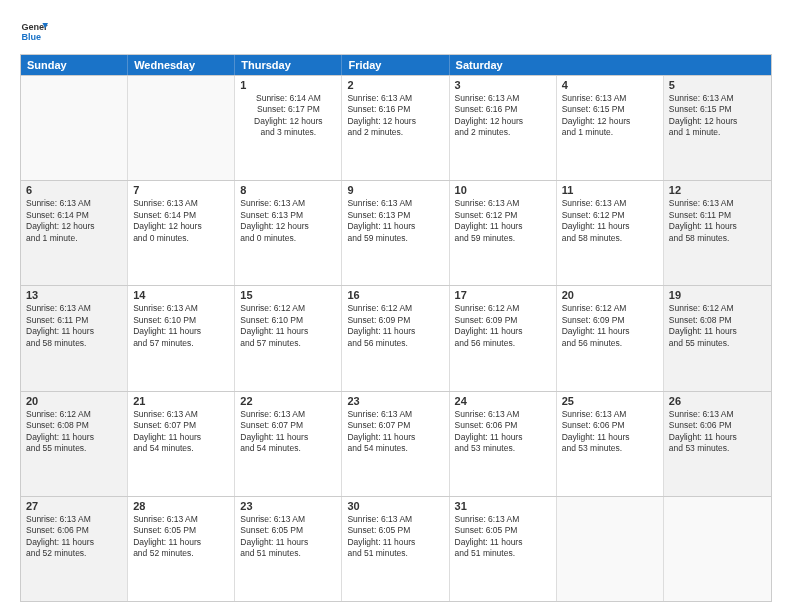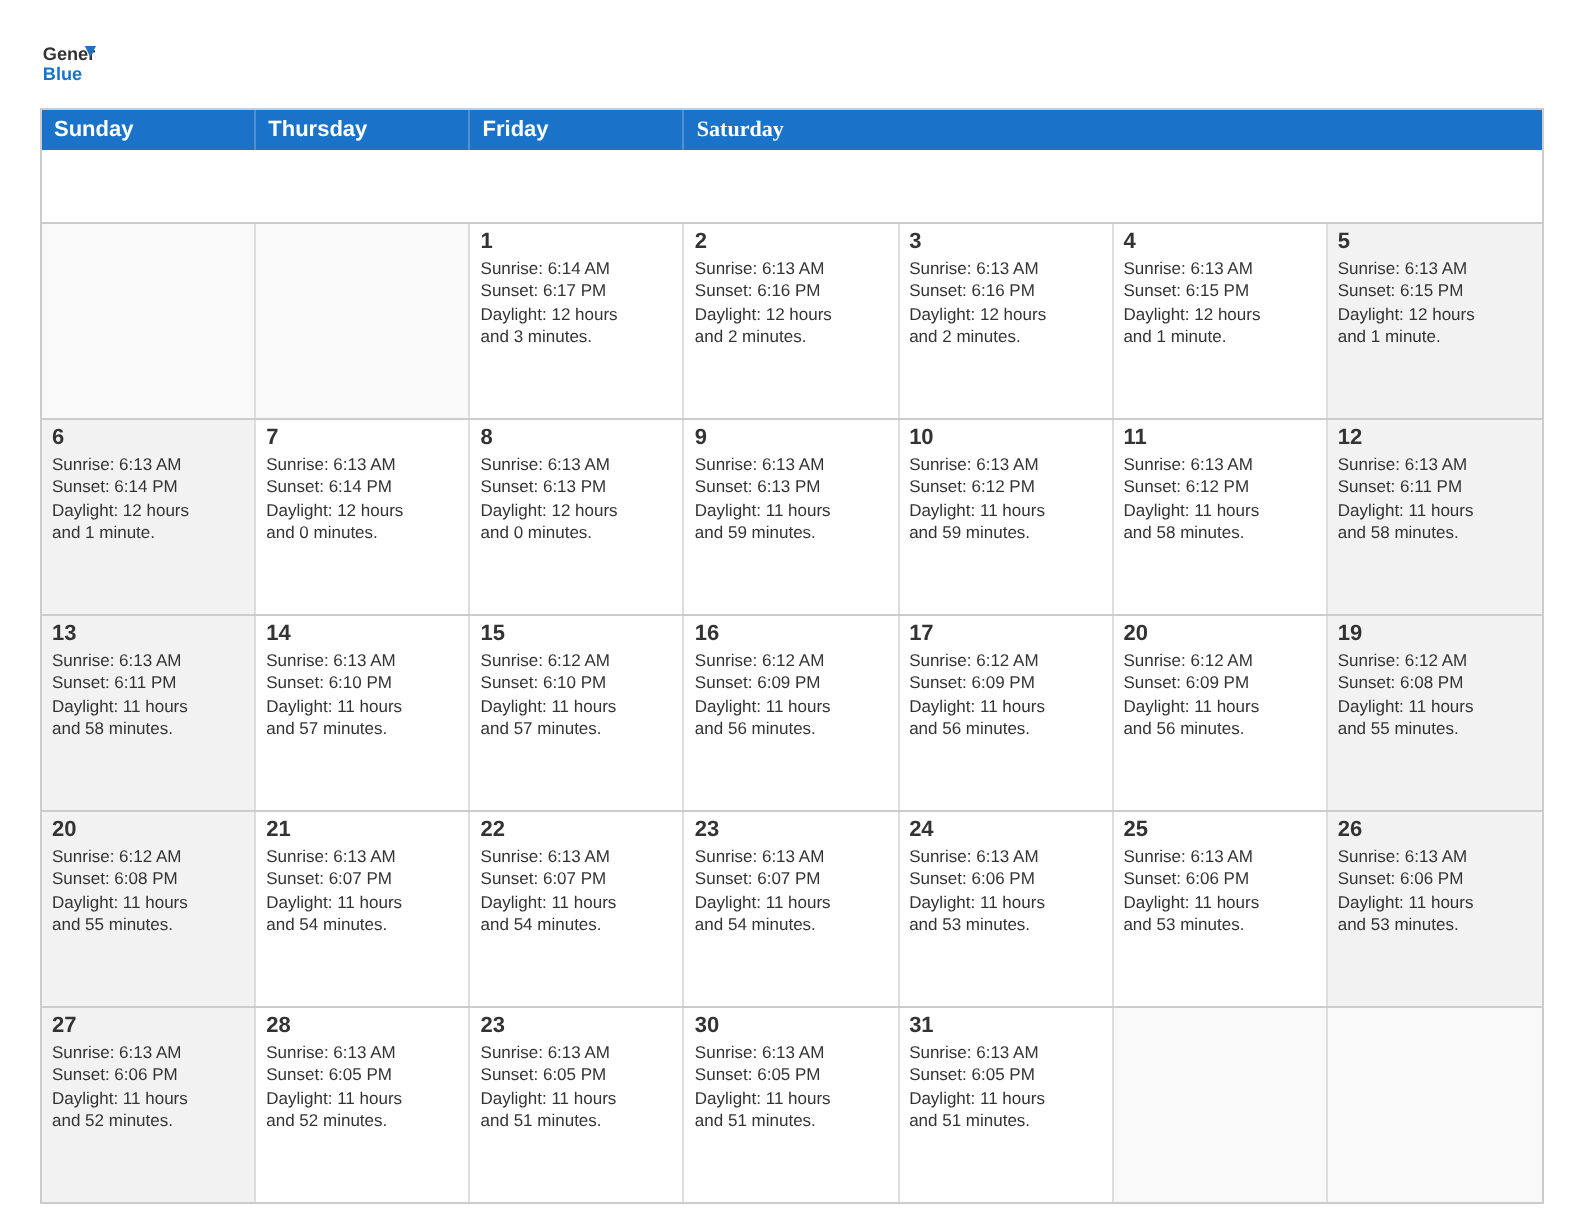--- a/index.html
+++ b/index.html
@@ -44,36 +44,35 @@
     .location {
       font-size: 15px;
       color: #555;
     }
     
     .calendar {
       flex: 1;
       display: flex;
       flex-direction: column;
       border: 1px solid #ccc;
-      gap: 36px;
     }
     .cal-header {
       display: grid;
       grid-template-columns: repeat(7, 1fr);
       background: #1a73c8;
     }
     .cal-header-cell {
       color: #fff;
       font-size: 11px;
       font-weight: bold;
       padding: 4px 6px;
       text-align: left;
       border-right: 1px solid #5090d0;
     }
-    .cal-header-cell:last-child { border-right: none; font-family: Liberation Serif, serif; }
+    .cal-header-cell:last-child { border-right: none; }
     .cal-body {
       display: flex;
       flex-direction: column;
       flex: 1;
     }
     .cal-week {
       display: grid;
       grid-template-columns: repeat(7, 1fr);
       flex: 1;
       border-top: 1px solid #ccc;
@@ -121,31 +120,32 @@
     </div>
     <div class="title-block">
       <div class="month-title"></div>
       <div class="location"></div>
     </div>
   </div>
 
   <div class="calendar">
     <div class="cal-header">
     <div class="cal-header-cell">Sunday</div>
+        <div class="cal-header-cell">Wednesday</div>
         <div class="cal-header-cell">Thursday</div>
         <div class="cal-header-cell">Friday</div>
         <div class="cal-header-cell">Saturday</div>
       </div>
     <div class="cal-body">
     <div class="cal-week">
           <div class="cal-cell empty"></div>
           <div class="cal-cell empty"></div>
           <div class="cal-cell">
             <span class="day-num">1</span>
-            <div class="cell-text" style="white-space: pre-line;">Sunrise: 6:14 AM
+            <div class="cell-text" style="white-space: pre-line; text-align: center;">Sunrise: 6:14 AM
 Sunset: 6:17 PM
 Daylight: 12 hours
 and 3 minutes.</div>
           </div>
           <div class="cal-cell">
             <span class="day-num">2</span>
             <div class="cell-text" style="white-space: pre-line;">Sunrise: 6:13 AM
 Sunset: 6:16 PM
 Daylight: 12 hours
 and 2 minutes.</div>

